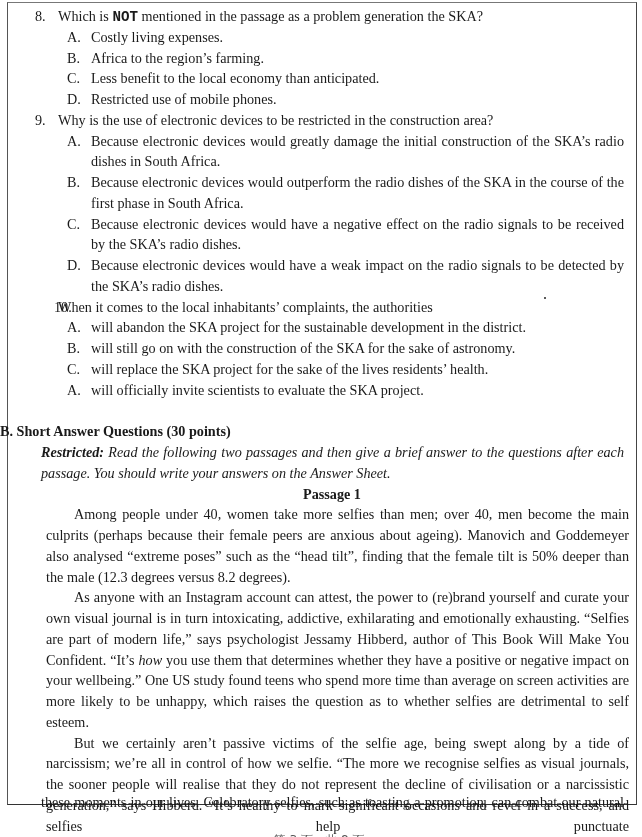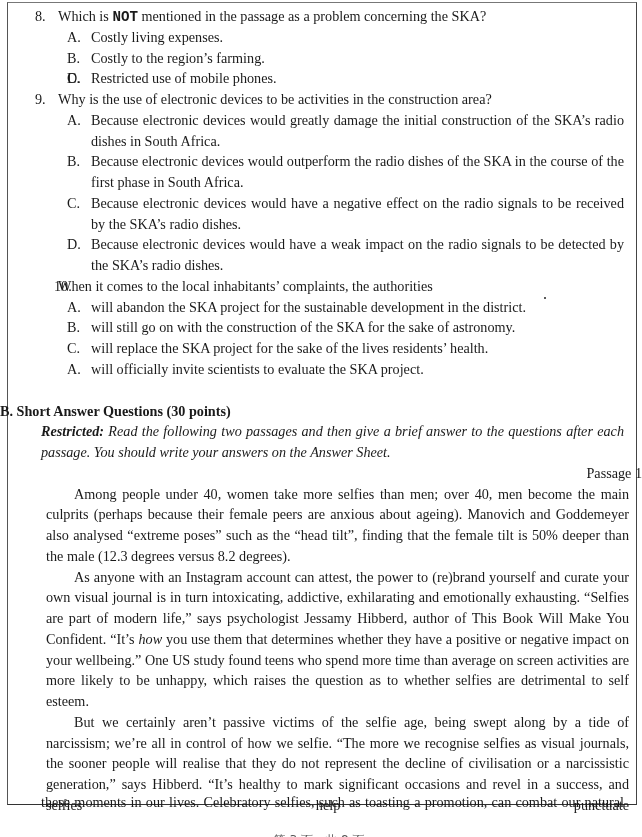--- a/index.html
+++ b/index.html
@@ -74,22 +74,22 @@
     .directions {
       margin-left: 41px;
       width: 583px;
       text-align: justify;
       font-style: italic;
     }
     .directions .lead {
       font-weight: bold;
     }
     .passage-title {
-      text-align: right;
-      font-weight: normal;
+      text-align: center;
+      font-weight: bold;
       padding-left: 22px;
     }
     .para {
       margin-left: 46px;
       width: 583px;
       text-align: justify;
       text-indent: 28px;
     }
     .outside {
       position: absolute;
@@ -128,43 +128,44 @@
 <body>
 
 <div class="frame"></div>
 <div class="stray-dot"></div>
 
 <div class="content">
 
   <div>
     <div class="q-row">
       <span class="q-num">8.</span>
-      <span class="q-text"><span>Which is </span><b class="emph">NOT</b><span> mentioned in the passage as a problem concerning the SKA?</span></span>
+      <span class="q-text"><span>Which is </span><b class="emph">NOT</b><span> mentioned in the passage as a problem generation the SKA?</span></span>
     </div>
     <div class="opt-row">
       <span class="opt-letter">A.</span>
       <span class="opt-text single">Costly living expenses.</span>
     </div>
     <div class="opt-row">
       <span class="opt-letter">B.</span>
-      <span class="opt-text single">Costly to the region’s farming.</span>
+      <span class="opt-text single">Africa to the region’s farming.</span>
     </div>
     <div class="opt-row">
       <span class="opt-letter">C.</span>
+      <span class="opt-text single">Less benefit to the local economy than anticipated.</span>
     </div>
     <div class="opt-row">
       <span class="opt-letter">D.</span>
       <span class="opt-text single">Restricted use of mobile phones.</span>
     </div>
   </div>
 
   <div>
     <div class="q-row">
       <span class="q-num">9.</span>
-      <span class="q-text">Why is the use of electronic devices to be activities in the construction area?</span>
+      <span class="q-text">Why is the use of electronic devices to be restricted in the construction area?</span>
     </div>
     <div class="opt-row">
       <span class="opt-letter">A.</span>
       <span class="opt-text">Because electronic devices would greatly damage the initial construction of the SKA’s radio dishes in South Africa.</span>
     </div>
     <div class="opt-row">
       <span class="opt-letter">B.</span>
       <span class="opt-text">Because electronic devices would outperform the radio dishes of the SKA in the course of the first phase in South Africa.</span>
     </div>
     <div class="opt-row">

